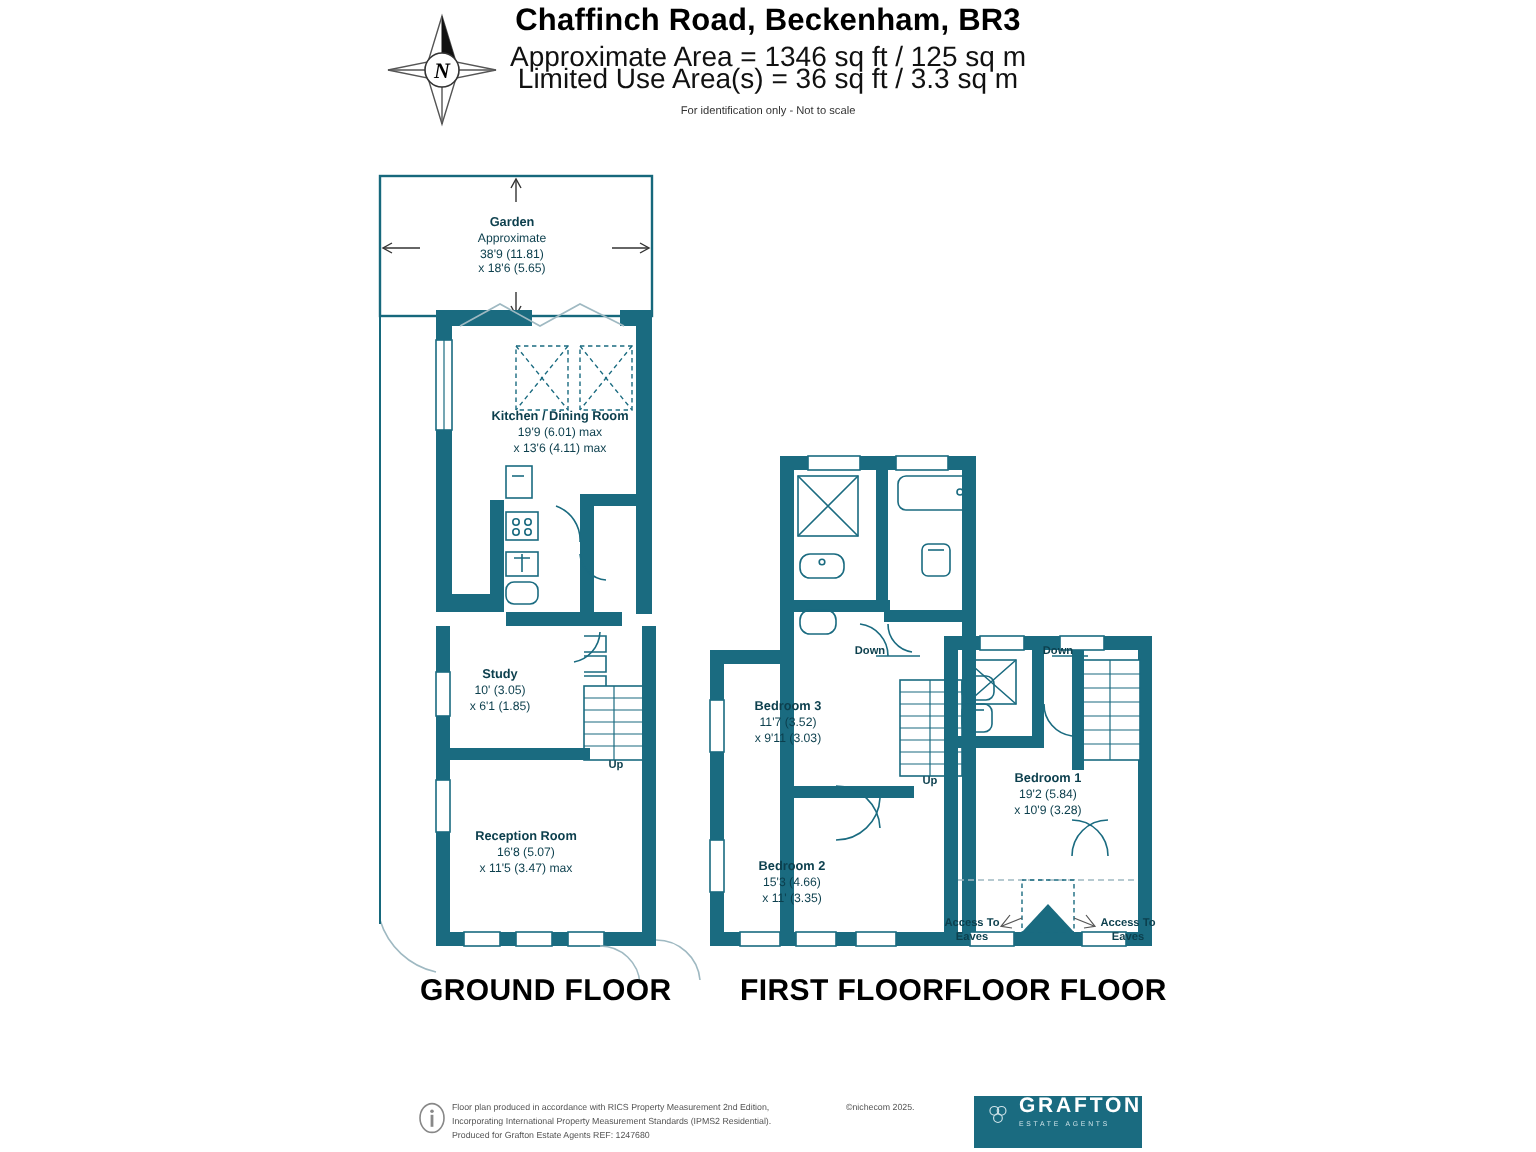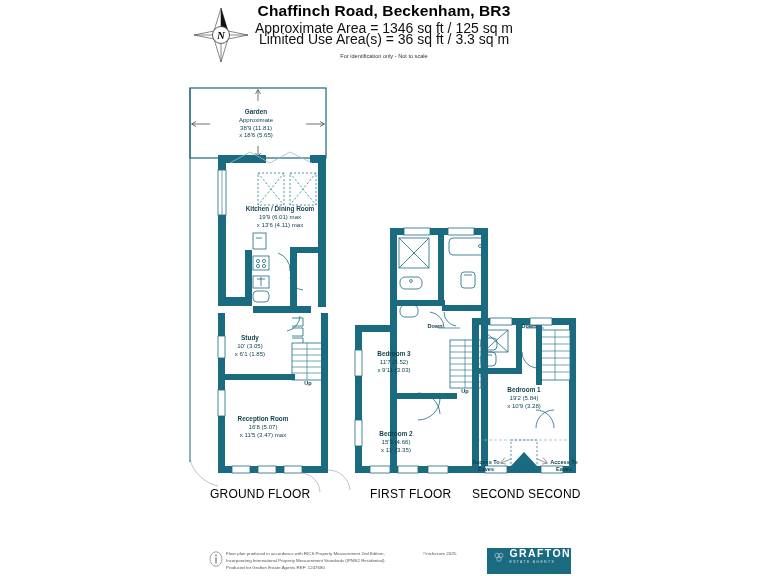--- a/index.html
+++ b/index.html
@@ -26,21 +26,21 @@
     position:absolute;width:768px;text-align:center;top:53px;
     font-size:5.6px;color:#333;
   }
 
   .compass{position:absolute;left:190px;top:4px;width:62px;height:62px;}
 
   
   .lbl{position:absolute;text-align:center;line-height:1.25;font-size:6.1px;color:#0c3f4d;}
   .lbl b{font-size:6.4px;font-weight:bold;display:block;}
   .lbl .dim{display:block;font-size:6.1px;}
-  .floorname{position:absolute;font-size:12px;font-weight:normal;color:#000;letter-spacing:.2px;}
+  .floorname{position:absolute;font-size:15px;font-weight:bold;color:#000;letter-spacing:.2px;}
   .tiny{position:absolute;font-size:5.6px;font-weight:bold;color:#0c3f4d;text-align:center;line-height:1.2;}
 
   
   .foot{position:absolute;font-size:4.4px;color:#555;line-height:1.55;left:226px;top:551px;width:300px;}
   .foot-info{position:absolute;left:208px;top:551px;width:16px;height:16px;}
   .copy{position:absolute;left:423px;top:551px;font-size:4.4px;color:#555;}
   .logo{
     position:absolute;left:487px;top:548px;width:84px;height:26px;
     background:#1a6b80;display:flex;align-items:flex-start;gap:4px;padding-left:6px;
     box-sizing:border-box;
@@ -344,21 +344,21 @@
   <div class="tiny" style="left:455px;top:388px;width:20px;">Up</div>
   <div class="tiny" style="left:421px;top:323px;width:28px;">Down</div>
   <div class="tiny" style="left:515px;top:323px;width:28px;">Down</div>
   <div class="tiny" style="left:467px;top:459px;width:38px;white-space:pre-line;">Access To
 Eaves</div>
   <div class="tiny" style="left:545px;top:459px;width:38px;white-space:pre-line;">Access To
 Eaves</div>
 
   <div class="floorname" style="left:210px;top:487px;">GROUND FLOOR</div>
   <div class="floorname" style="left:370px;top:487px;">FIRST FLOOR</div>
-  <div class="floorname" style="left:472px;top:487px;">SECOND SECOND</div>
+  <div class="floorname" style="left:472px;top:487px;">FLOOR FLOOR</div>
 
   <div class="foot-info">
     <svg width="16" height="16" viewBox="0 0 16 16">
       <ellipse cx="8" cy="8" rx="6" ry="7.2" fill="none" stroke="#888" stroke-width="0.8"></ellipse>
       <circle cx="8" cy="4.6" r="0.9" fill="#888"></circle>
       <rect x="7.3" y="6.4" width="1.4" height="6" fill="#888"></rect>
     </svg>
   </div>
   <div class="foot">
     <div>Floor plan produced in accordance with RICS Property Measurement 2nd Edition,</div>

